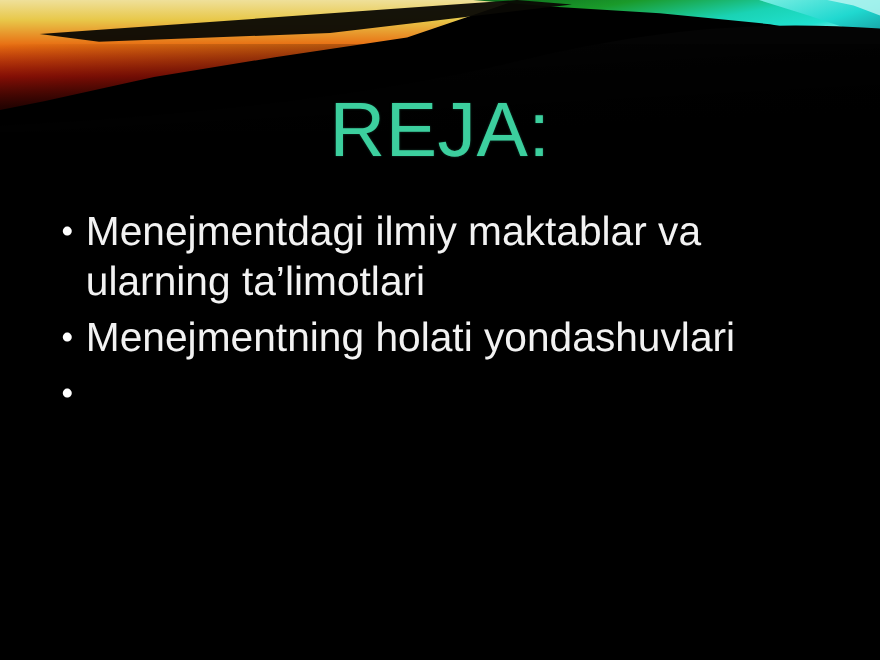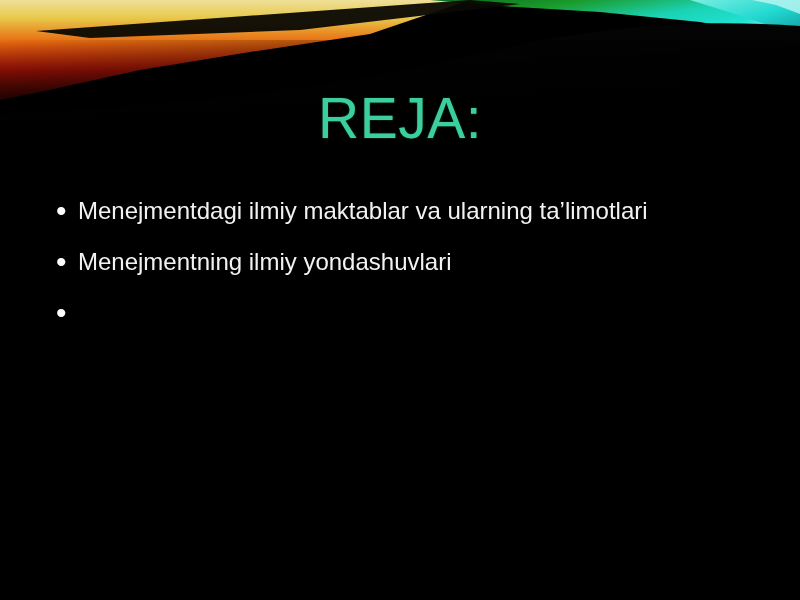--- a/index.html
+++ b/index.html
@@ -35,21 +35,21 @@
     height: 120px;
   }
 
   
   .title {
     position: absolute;
     left: 0;
     top: 88px;
     width: 800px;
     text-align: center;
-    font-size: 57px;
+    font-size: 70px;
     line-height: 60px;
     font-weight: normal;
     letter-spacing: 0.5px;
     color: #3ccf9e;
     margin: 0;
     text-shadow: 0 0 2px rgba(60,207,158,0.35);
   }
 
   
   .body {
@@ -66,21 +66,21 @@
   .bullet-dot {
     flex: 0 0 auto;
     width: 22px;
     font-size: 30px;
     line-height: 45px;
     color: #ffffff;
     text-align: left;
   }
   .bullet-text {
     flex: 1 1 auto;
-    font-size: 24px;
+    font-size: 37px;
     line-height: 45px;
     color: #f2f2f2;
     max-width: 620px;
     word-wrap: break-word;
   }
 </style>
 </head>
 <body>
 
 <div class="slide">
@@ -135,21 +135,21 @@
 
   <div class="body">
 
     <div class="bullet-row">
       <span class="bullet-dot">•</span>
       <span class="bullet-text">Menejmentdagi ilmiy maktablar va ularning ta’limotlari</span>
     </div>
 
     <div class="bullet-row">
       <span class="bullet-dot">•</span>
-      <span class="bullet-text">Menejmentning ilmiy yondashuvlari</span>
+      <span class="bullet-text">Menejmentning holati yondashuvlari</span>
     </div>
 
     <div class="bullet-row">
       <span class="bullet-dot">•</span>
     </div>
 
   </div>
 
 </div>
 

